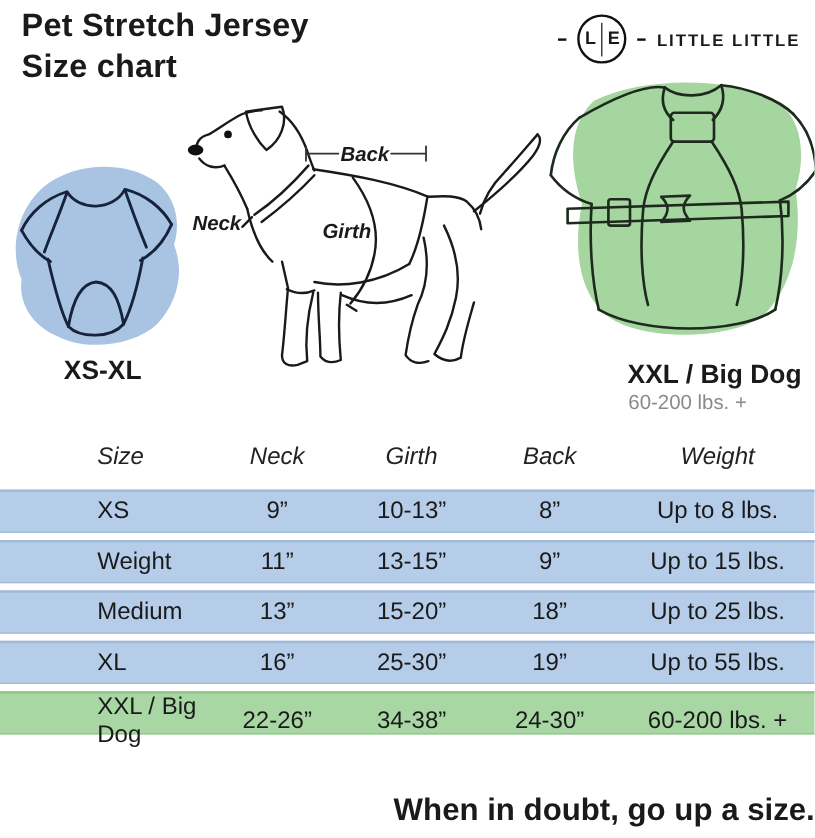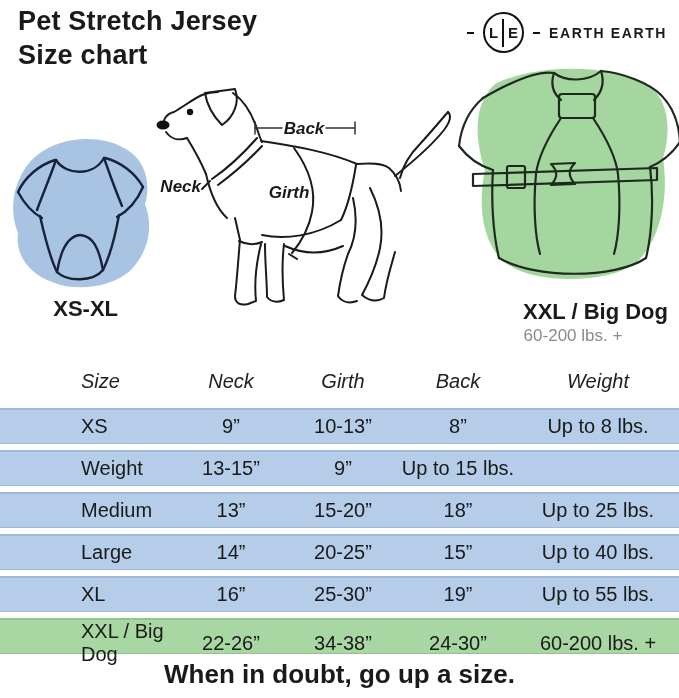--- a/index.html
+++ b/index.html
@@ -37,21 +37,21 @@
     border-bottom:1px solid var(--row-blue-edge);
   }
   .trow.green{
     background:var(--row-green);
     border-top:2px solid var(--row-green-edge);
     border-bottom:1px solid var(--row-green-edge);
   }
   .c-size{padding-left:33px;text-align:left;margin-left:48px;}
   .c-mid,.c-weight{text-align:center;}
   
-  .footer-note{position:absolute;top:659px;left:0;width:100%;text-align:center;font-size:26px;font-weight:bold;}
+  .footer-note{position:absolute;top:659px;left:0;width:100%;text-align:right;font-size:26px;font-weight:bold;}
 </style>
 </head>
 <body>
 
 <div class="canvas">
 
   <div class="title">
     <div>Pet Stretch Jersey</div>
     <div>Size chart</div>
   </div>
@@ -61,21 +61,21 @@
         <div class="tick-h"></div>
       </div>
     <div class="brand-mark">
       <span class="ltr">L</span>
       <span class="brand-divider"></span>
       <span class="ltr">E</span>
     </div>
     <div class="brand-ticks">
         <div class="tick-h"></div>
       </div>
-    <span class="brand-name">EARTH EARTH</span>
+    <span class="brand-name">LITTLE LITTLE</span>
   </div>
 
   <svg class="svg-abs" style="left:4px;top:130px;" width="152" height="165" viewBox="0 0 152 165">
     <path style="fill:var(--shirt-blue)" stroke="none" d="M 32 26 C 56 6, 96 4, 120 18 C 140 28, 148 52, 141 74
          C 150 97, 144 122, 127 140 C 108 158, 70 162, 48 152
          C 26 144, 11 126, 14 103 C 4 80, 9 46, 32 26 Z"></path>
     <g class="lineart" style="stroke:#16233a;stroke-width:2.4">
       <path d="M 52 30 C 62 46, 90 46, 100 28"></path>
       <path d="M 52 30 C 45 50, 38 66, 33 80"></path>
       <path d="M 100 28 C 107 48, 113 64, 118 76"></path>
@@ -188,40 +188,34 @@
     <div class="tgrid trow">
       <div class="c-size">XS</div>
       <div class="c-mid">9”</div>
       <div class="c-mid">10-13”</div>
       <div class="c-mid">8”</div>
       <div class="c-weight">Up to 8 lbs.</div>
     </div>
 
     <div class="tgrid trow">
       <div class="c-size">Weight</div>
+      <div class="c-mid">11”</div>
       <div class="c-mid">13-15”</div>
       <div class="c-mid">9”</div>
       <div class="c-weight">Up to 15 lbs.</div>
     </div>
 
     <div class="tgrid trow">
       <div class="c-size">Medium</div>
       <div class="c-mid">13”</div>
       <div class="c-mid">15-20”</div>
       <div class="c-mid">18”</div>
       <div class="c-weight">Up to 25 lbs.</div>
     </div>
 
-    <div class="tgrid trow">
-      <div class="c-size">Large</div>
-      <div class="c-mid">14”</div>
-      <div class="c-mid">20-25”</div>
-      <div class="c-mid">15”</div>
-      <div class="c-weight">Up to 40 lbs.</div>
-    </div>
 
     <div class="tgrid trow">
       <div class="c-size">XL</div>
       <div class="c-mid">16”</div>
       <div class="c-mid">25-30”</div>
       <div class="c-mid">19”</div>
       <div class="c-weight">Up to 55 lbs.</div>
     </div>
 
     <div class="tgrid trow green">

